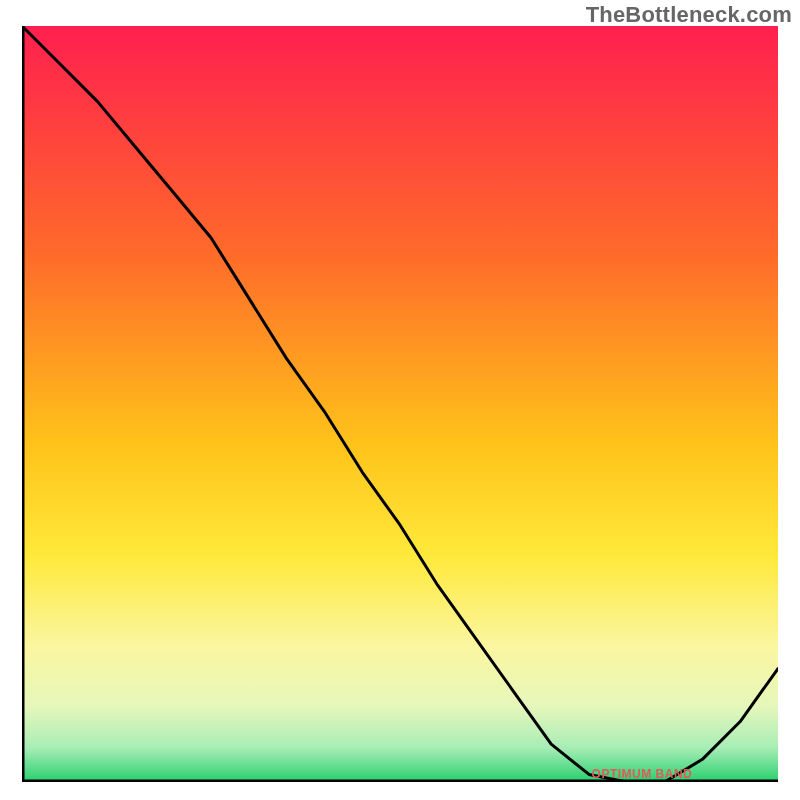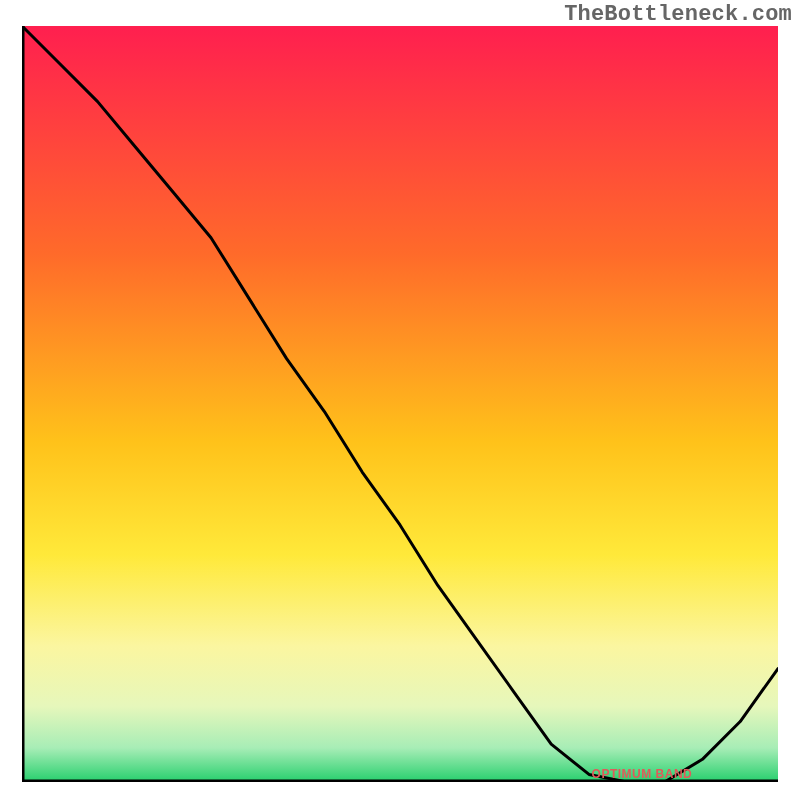--- a/index.html
+++ b/index.html
@@ -16,21 +16,20 @@
     height: 800px;
   }
   .watermark {
     position: absolute;
     top: 2px;
     right: 8px;
     font-size: 22px;
     font-weight: 600;
     color: #666666;
     letter-spacing: 0.2px;
-    font-family: Liberation Mono, monospace;
   }
   .plot {
     position: absolute;
     left: 22px;
     top: 26px;
     width: 612px;
     height: 756px;
   }
   svg {
     width: 756px;

